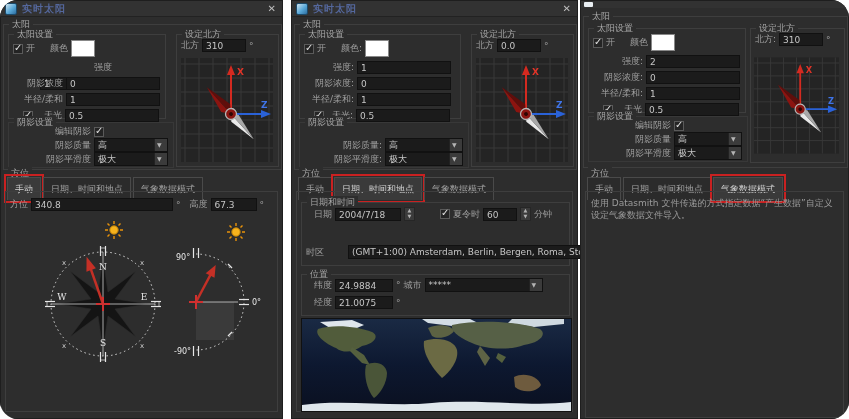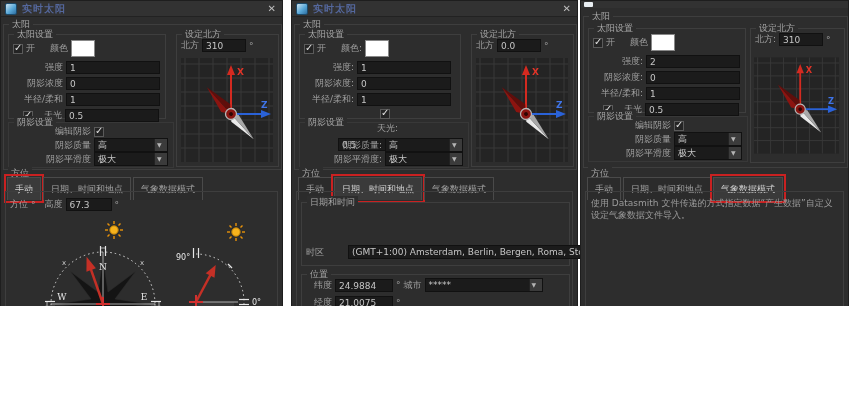--- a/index.html
+++ b/index.html
@@ -1,16 +1,16 @@
 <!DOCTYPE html>
 <html><head>
 <meta charset="utf-8">
 <style>
   html,body{margin:0;padding:0;background:#fff;font-family:"DejaVu Sans","Liberation Sans",sans-serif;font-size:9px;color:#b8b8b8;}
-  .stage{position:relative;width:849px;height:306px;background:#fff;overflow:hidden;}
+  .stage{position:relative;width:849px;height:419px;background:#fff;overflow:hidden;border-radius:18px;}
   .win{position:absolute;top:0;height:419px;background:#2d2d2d;box-shadow:inset 0 0 0 1px #1e1e1e;}
   .win.l{left:0;width:283px;}
   .win.m{left:291px;width:287px;}
   .win.r{left:580px;width:269px;}
   .titlebar{position:absolute;left:1px;top:1px;right:1px;height:16px;background:#323232;border-bottom:1px solid #222;display:flex;align-items:center;gap:5px;padding:0 4px;box-sizing:border-box;}
   .appicon{width:10px;height:10px;border-radius:2px;background:linear-gradient(135deg,#cfe3ee 0%,#58a8d8 55%,#2f6ea0 100%);border:1px solid #1c4a6a;}
   .title{color:#54679c;font-size:10px;font-weight:bold;letter-spacing:1px;}
   .close{margin-left:auto;color:#bdbdbd;font-size:10px;cursor:default;padding:0 2px;}
   .topstrip{position:absolute;left:1px;top:1px;right:1px;height:7px;background:#323232;}
   .miniicon{position:absolute;left:3px;top:1px;width:9px;height:5px;background:#e9eef2;border-radius:1px;}
@@ -61,21 +61,21 @@
       <span class="legend">太阳</span>
 
       <div class="grp" style="left:4px;top:9px;width:156px;height:83px;">
         <span class="legend">太阳设置</span>
         <div class="row" style="top:5px;">
           <span class="chk on"></span>
           <span class="lbl">开</span>
           <span class="lbl" style="margin-left:12px;">颜色</span>
           <span class="swatch"></span>
         </div>
-        <div class="row" style="top:26px;">
+        <div class="row" style="top:26px;flex-direction:column;">
           <span class="lbl rt w50">强度</span>
           <span class="fld w94">1</span>
         </div>
         <div class="row" style="top:42px;">
           <span class="lbl rt w50">阴影浓度</span>
           <span class="fld w94">0</span>
         </div>
         <div class="row" style="top:58px;">
           <span class="lbl rt w50">半径/柔和</span>
           <span class="fld w94">1</span>
@@ -147,20 +147,21 @@
     <div class="grp" style="left:3px;top:170px;width:277px;height:245px;border:none;">
       <span class="legend" style="top:-3px;">方位</span>
       <div class="tabs">
         <span class="tab active flag">手动</span>
         <span class="tab">日期、时间和地点</span>
         <span class="tab">气象数据模式</span>
       </div>
       <div class="content">
         <div class="row" style="top:6px;">
           <span class="lbl">方位</span>
+          <span class="fld w142">340.8</span>
           <span class="deg">°</span>
           <span class="lbl" style="margin-left:6px;">高度</span>
           <span class="fld w46">67.3</span>
           <span class="deg">°</span>
         </div>
 
         <svg width="135" height="156" viewBox="0 0 135 156" style="position:absolute;left:32px;top:22px;">
           <g transform="translate(76,16)">
             <circle r="4.2" fill="#f6b21d" stroke="#b97c08" stroke-width="1"></circle>
             <g stroke="#e8920a" stroke-width="1.4">
@@ -280,21 +281,21 @@
           <span class="fld w94">1</span>
         </div>
         <div class="row" style="top:42px;">
           <span class="lbl rt w50">阴影浓度:</span>
           <span class="fld w94">0</span>
         </div>
         <div class="row" style="top:58px;">
           <span class="lbl rt w50">半径/柔和:</span>
           <span class="fld w94">1</span>
         </div>
-        <div class="row" style="top:74px;left:14px;flex-direction:column;">
+        <div class="row" style="top:74px;left:14px;">
           <span class="chk on"></span>
           <span class="lbl w26 rt">天光:</span>
           <span class="fld w94">0.5</span>
         </div>
       </div>
 
       <div class="grp" style="left:176px;top:9px;width:101px;height:131px;">
         <span class="legend">设定北方</span>
         <div class="row" style="top:4px;">
           <span class="lbl">北方</span>
@@ -350,20 +351,36 @@
     <div class="grp" style="left:3px;top:170px;width:281px;height:245px;border:none;">
       <span class="legend" style="top:-3px;">方位</span>
       <div class="tabs">
         <span class="tab">手动</span>
         <span class="tab active flag">日期、时间和地点</span>
         <span class="tab">气象数据模式</span>
       </div>
       <div class="content">
         <div class="grp" style="left:4px;top:10px;width:267px;height:62px;">
           <span class="legend">日期和时间</span>
+          <div class="row" style="top:4px;">
+            <span class="lbl w26 rt">日期</span>
+            <span class="fld w66">2004/7/18</span>
+            <span class="spin">
+                <i class="up"></i>
+                <i class="dn"></i>
+              </span>
+            <span class="chk on" style="margin-left:22px;"></span>
+            <span class="lbl">夏令时</span>
+            <span class="fld w34">60</span>
+            <span class="spin">
+                <i class="up"></i>
+                <i class="dn"></i>
+              </span>
+            <span class="lbl">分钟</span>
+          </div>
           <div class="row" style="top:42px;gap:24px;">
             <span class="lbl w26 rt">时区</span>
             <span class="dd grow">
               <span class="val">(GMT+1:00) Amsterdam, Berlin, Bergen, Roma, Stockholm, Vi</span>
                 <span class="arr"></span>
             </span>
           </div>
         </div>
 
         <div class="grp" style="left:4px;top:82px;width:267px;height:40px;">

